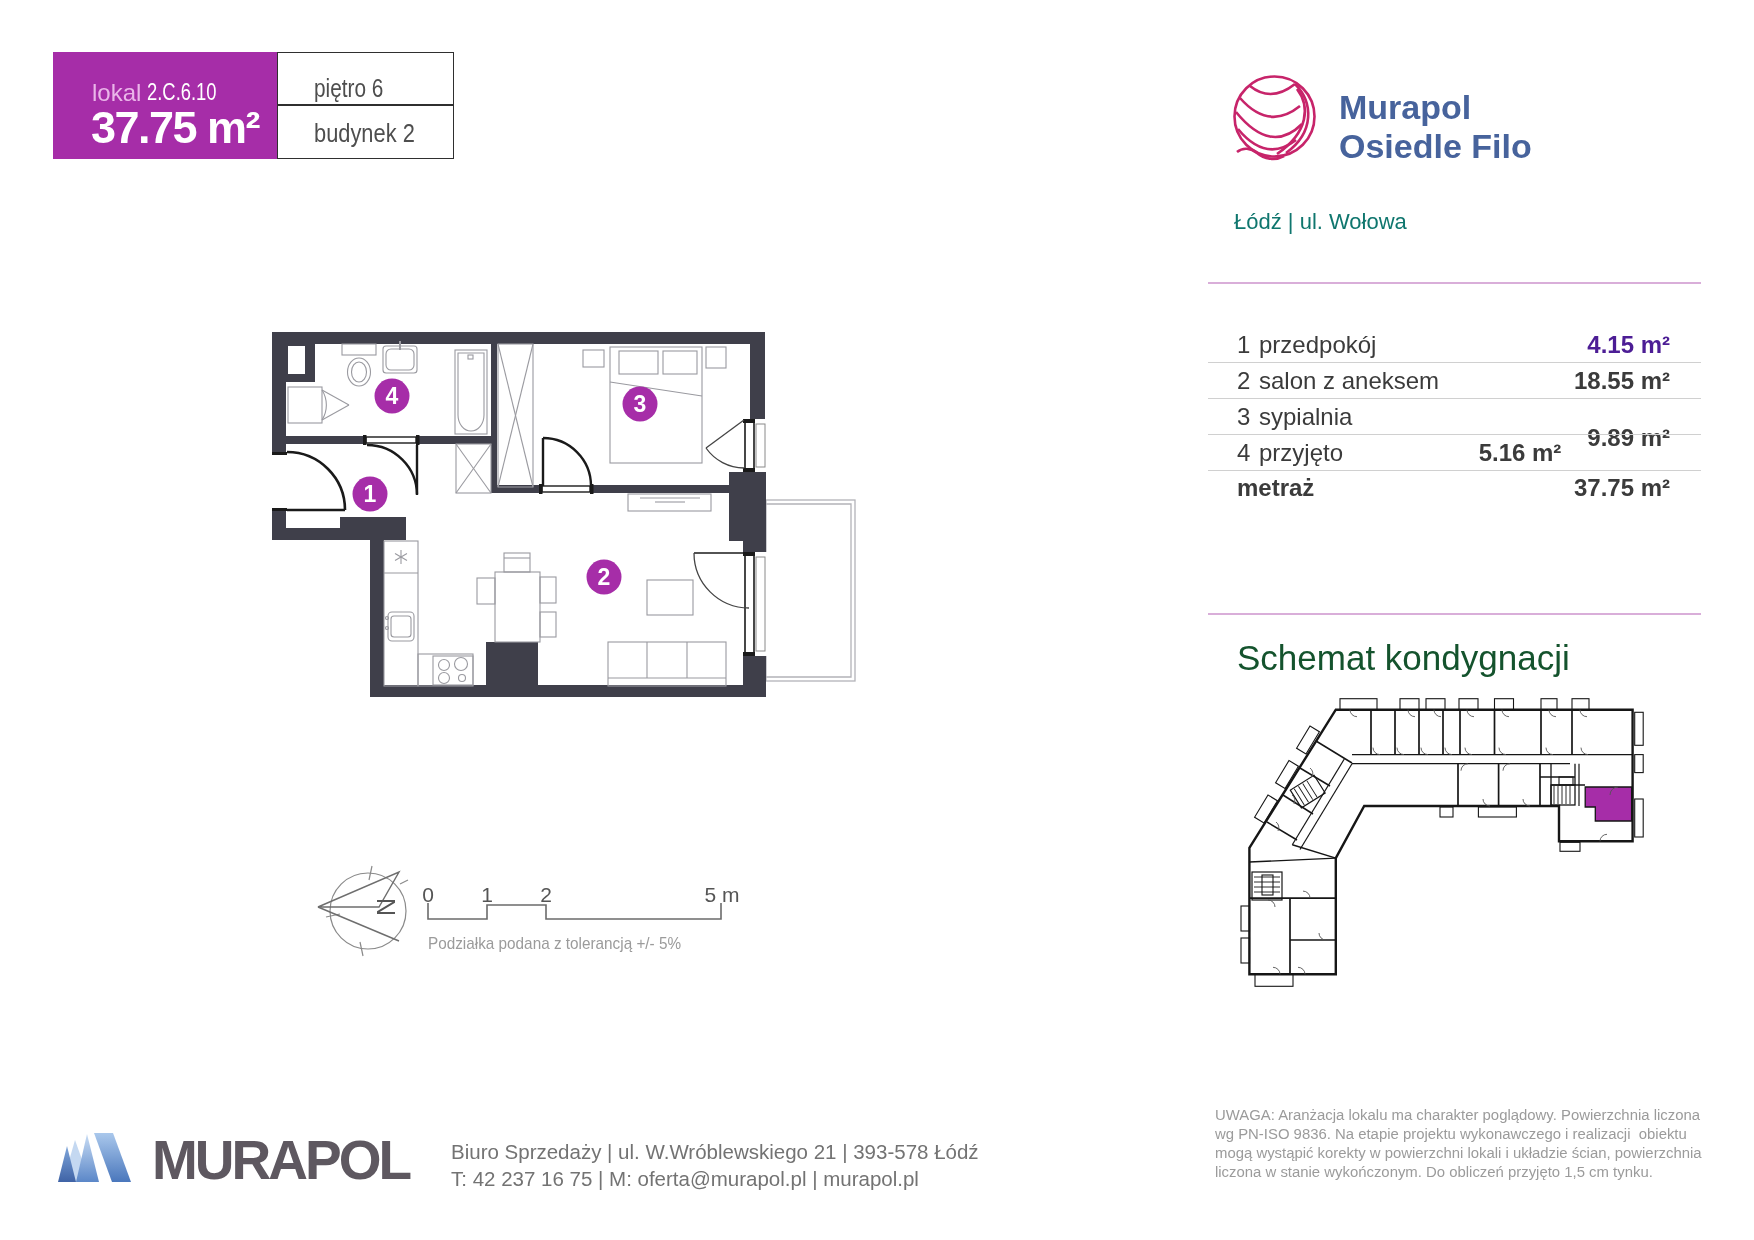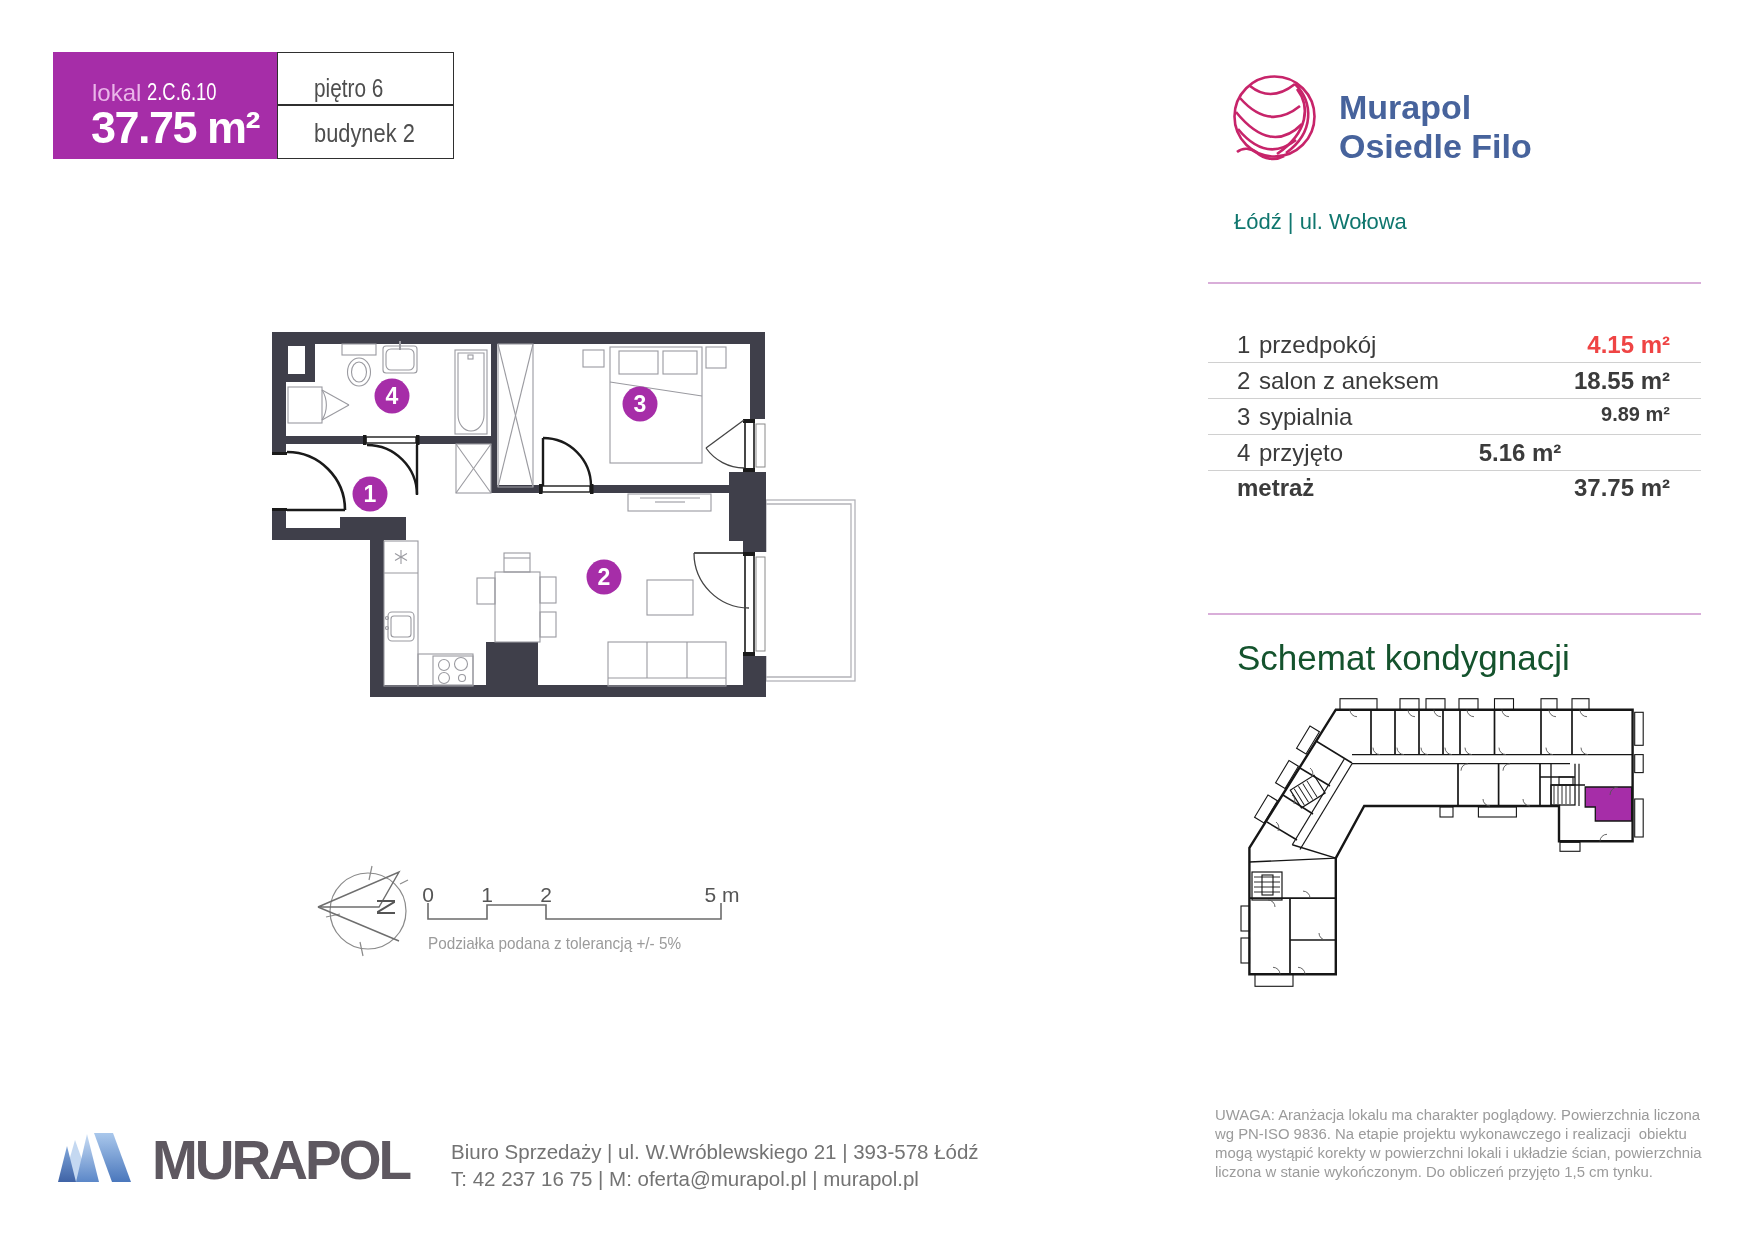--- a/index.html
+++ b/index.html
@@ -43,37 +43,37 @@
 <div class="abs" style="left:1339px;top:88px;font-size:34px;line-height:39px;font-weight:bold;color:#47639c;">Murapol<br>Osiedle Filo</div>
 
 <div class="abs" style="left:1234px;top:209px;font-size:22px;color:#0f766e;">Łódź | ul. Wołowa</div>
 
 <div class="abs" style="left:1208px;top:282px;width:493px;height:2px;background:#d9aed9;"></div>
 
 <div class="abs" style="left:1237px;top:331px;font-size:24px;color:#3b3b3b;">1</div>
 
 <div class="abs" style="left:1259px;top:331px;font-size:24px;color:#3b3b3b;">przedpokój</div>
 
-<div class="abs" style="left:1370px;top:331px;width:300px;text-align:right;font-size:24px;font-weight:bold;color:#ef4444;">4.15 m²</div>
+<div class="abs" style="left:1370px;top:331px;width:300px;text-align:right;font-size:24px;font-weight:bold;color:#4c1d95;">4.15 m²</div>
 
 <div class="abs" style="left:1208px;top:362px;width:493px;height:1px;background:#d0d0d0;"></div>
 
 <div class="abs" style="left:1237px;top:367px;font-size:24px;color:#3b3b3b;">2</div>
 
 <div class="abs" style="left:1259px;top:367px;font-size:24px;color:#3b3b3b;">salon z aneksem</div>
 
 <div class="abs" style="left:1370px;top:367px;width:300px;text-align:right;font-size:24px;font-weight:bold;color:#3b3b3b;">18.55 m²</div>
 
 <div class="abs" style="left:1208px;top:398px;width:493px;height:1px;background:#d0d0d0;"></div>
 
 <div class="abs" style="left:1237px;top:403px;font-size:24px;color:#3b3b3b;">3</div>
 
 <div class="abs" style="left:1259px;top:403px;font-size:24px;color:#3b3b3b;">sypialnia</div>
 
-<div class="abs" style="left:1370px;top:403px;width:300px;text-align:right;font-size:20px;font-weight:bold;color:#3b3b3b;">9.89 m²</div>
+<div class="abs" style="left:1370px;top:424px;width:300px;text-align:right;font-size:24px;font-weight:bold;color:#3b3b3b;">9.89 m²</div>
 
 <div class="abs" style="left:1208px;top:434px;width:493px;height:1px;background:#d0d0d0;"></div>
 
 <div class="abs" style="left:1237px;top:439px;font-size:24px;color:#3b3b3b;">4</div>
 
 <div class="abs" style="left:1259px;top:439px;font-size:24px;color:#3b3b3b;">przyjęto</div>
 
 <div class="abs" style="left:1370px;top:439px;width:300px;text-align:center;font-size:24px;font-weight:bold;color:#3b3b3b;">5.16 m²</div>
 
 <div class="abs" style="left:1208px;top:470px;width:493px;height:1px;background:#d0d0d0;"></div>

